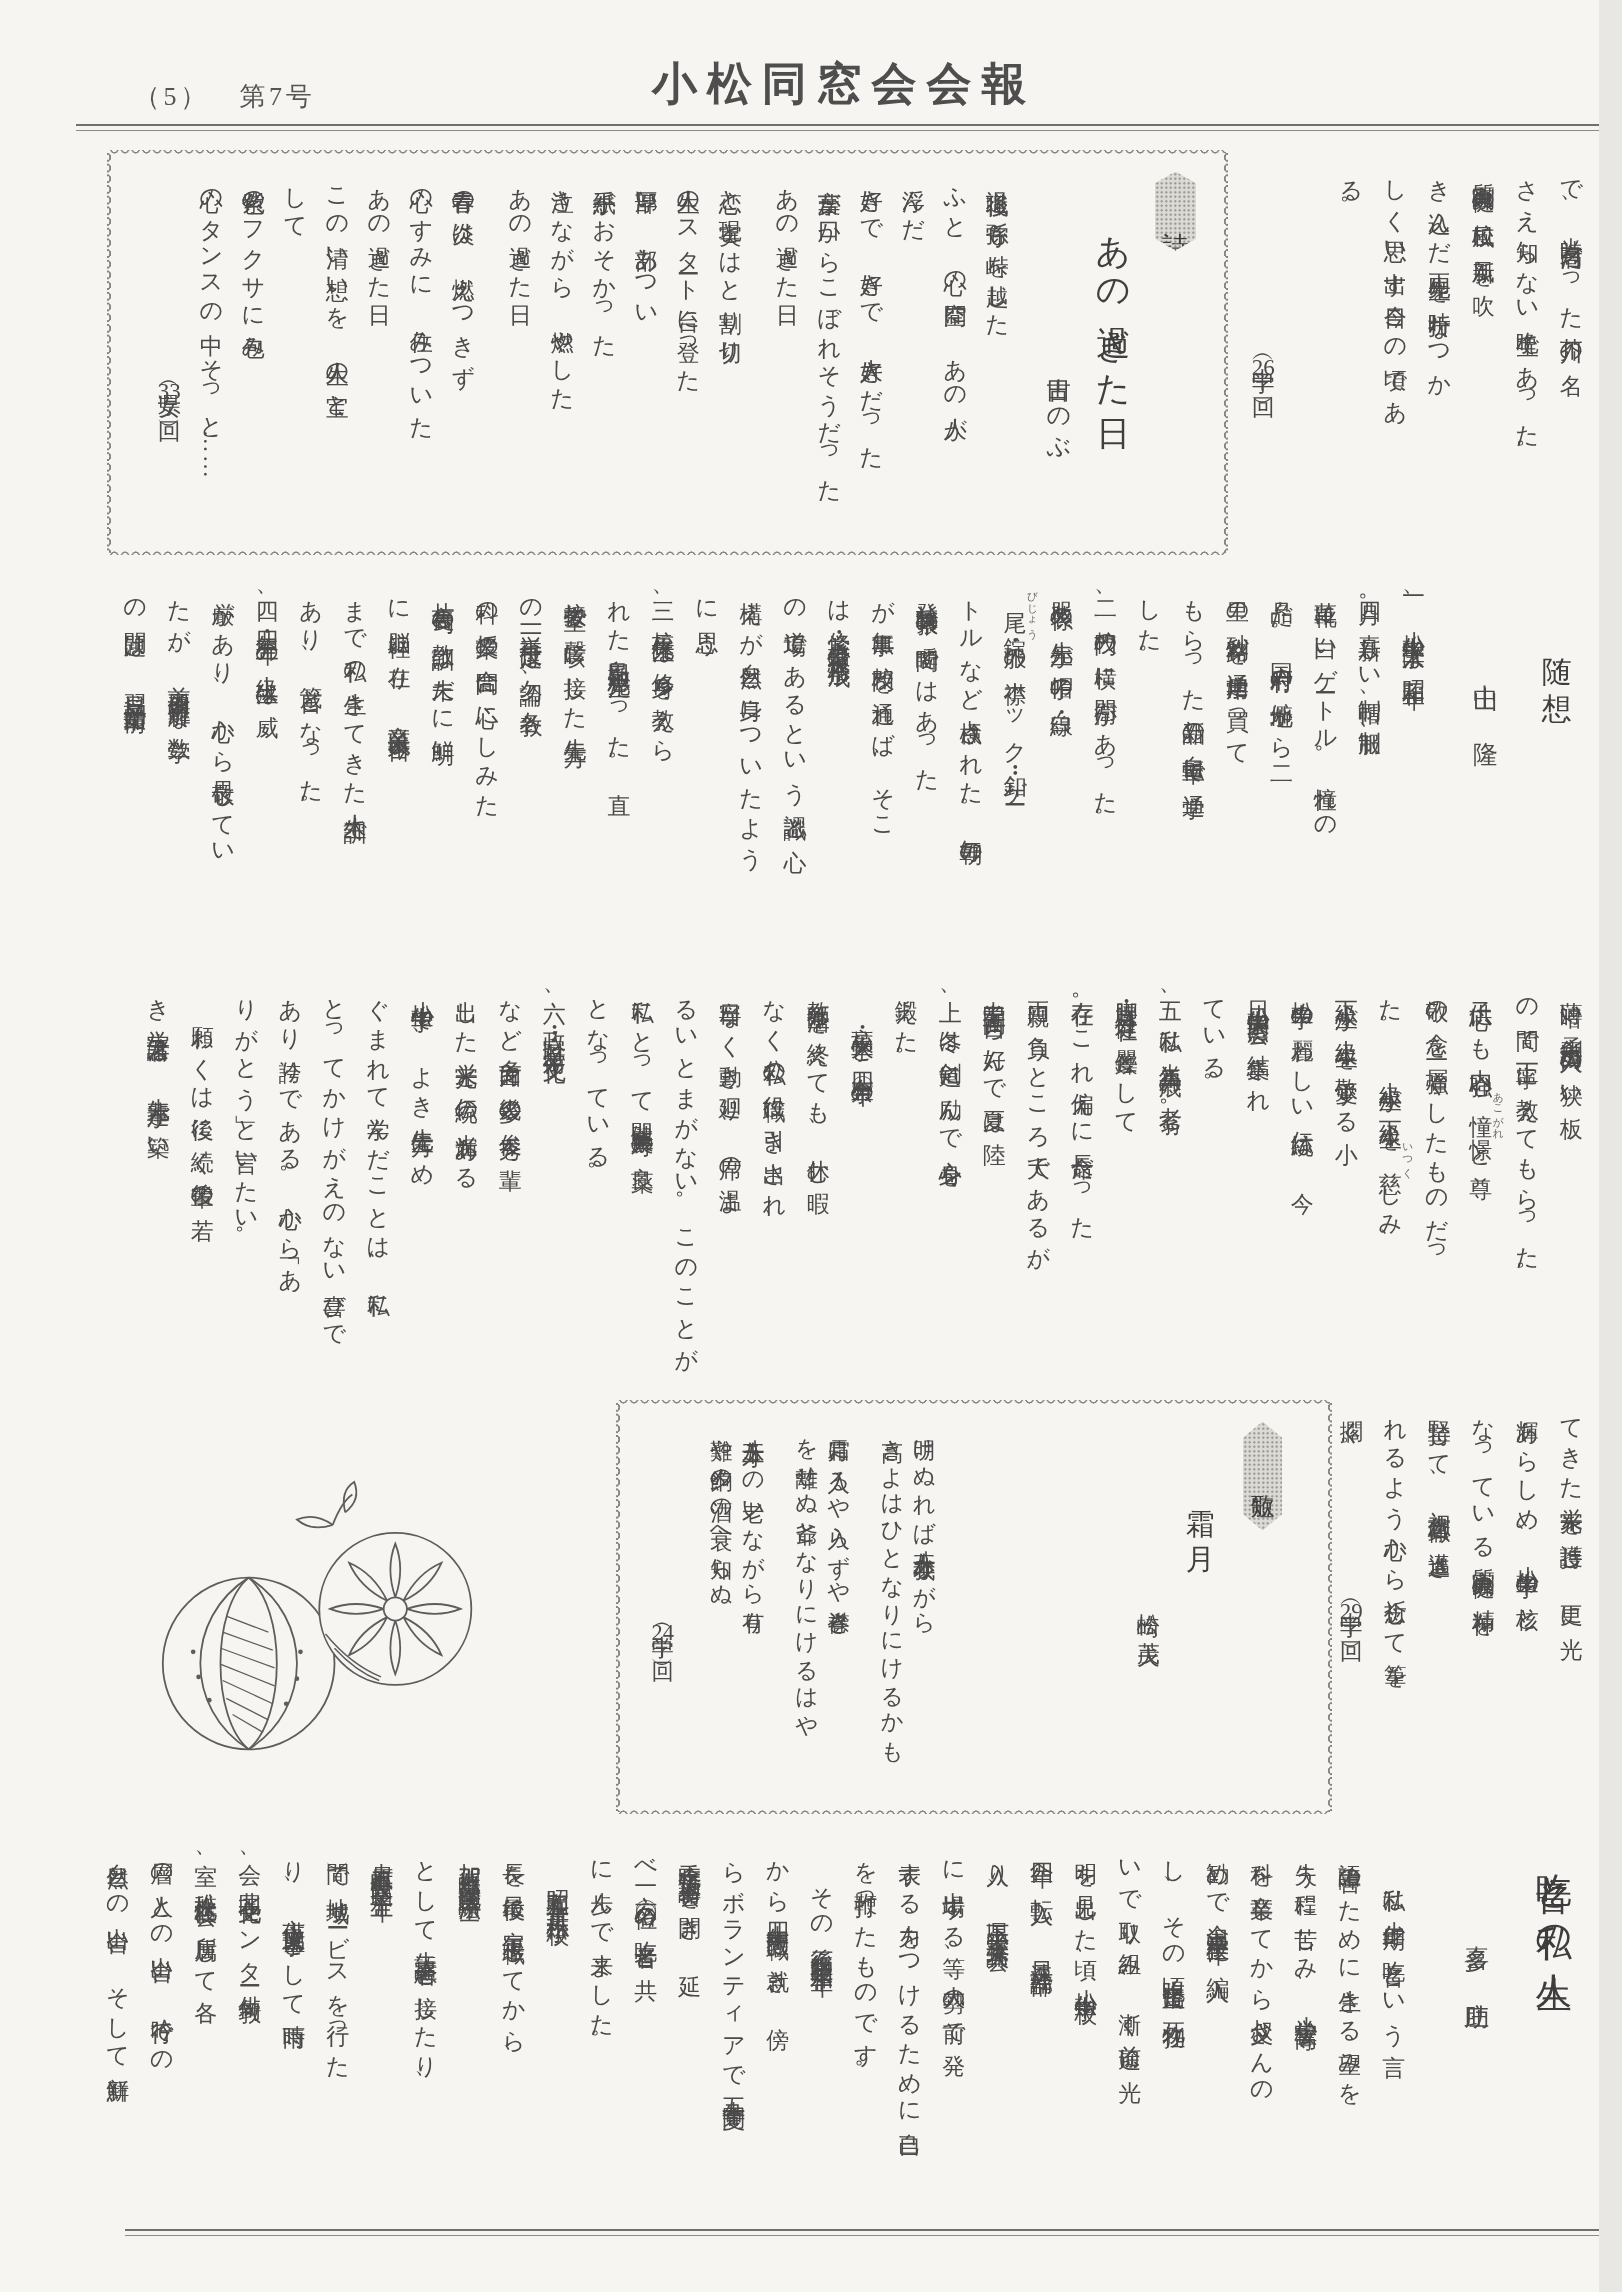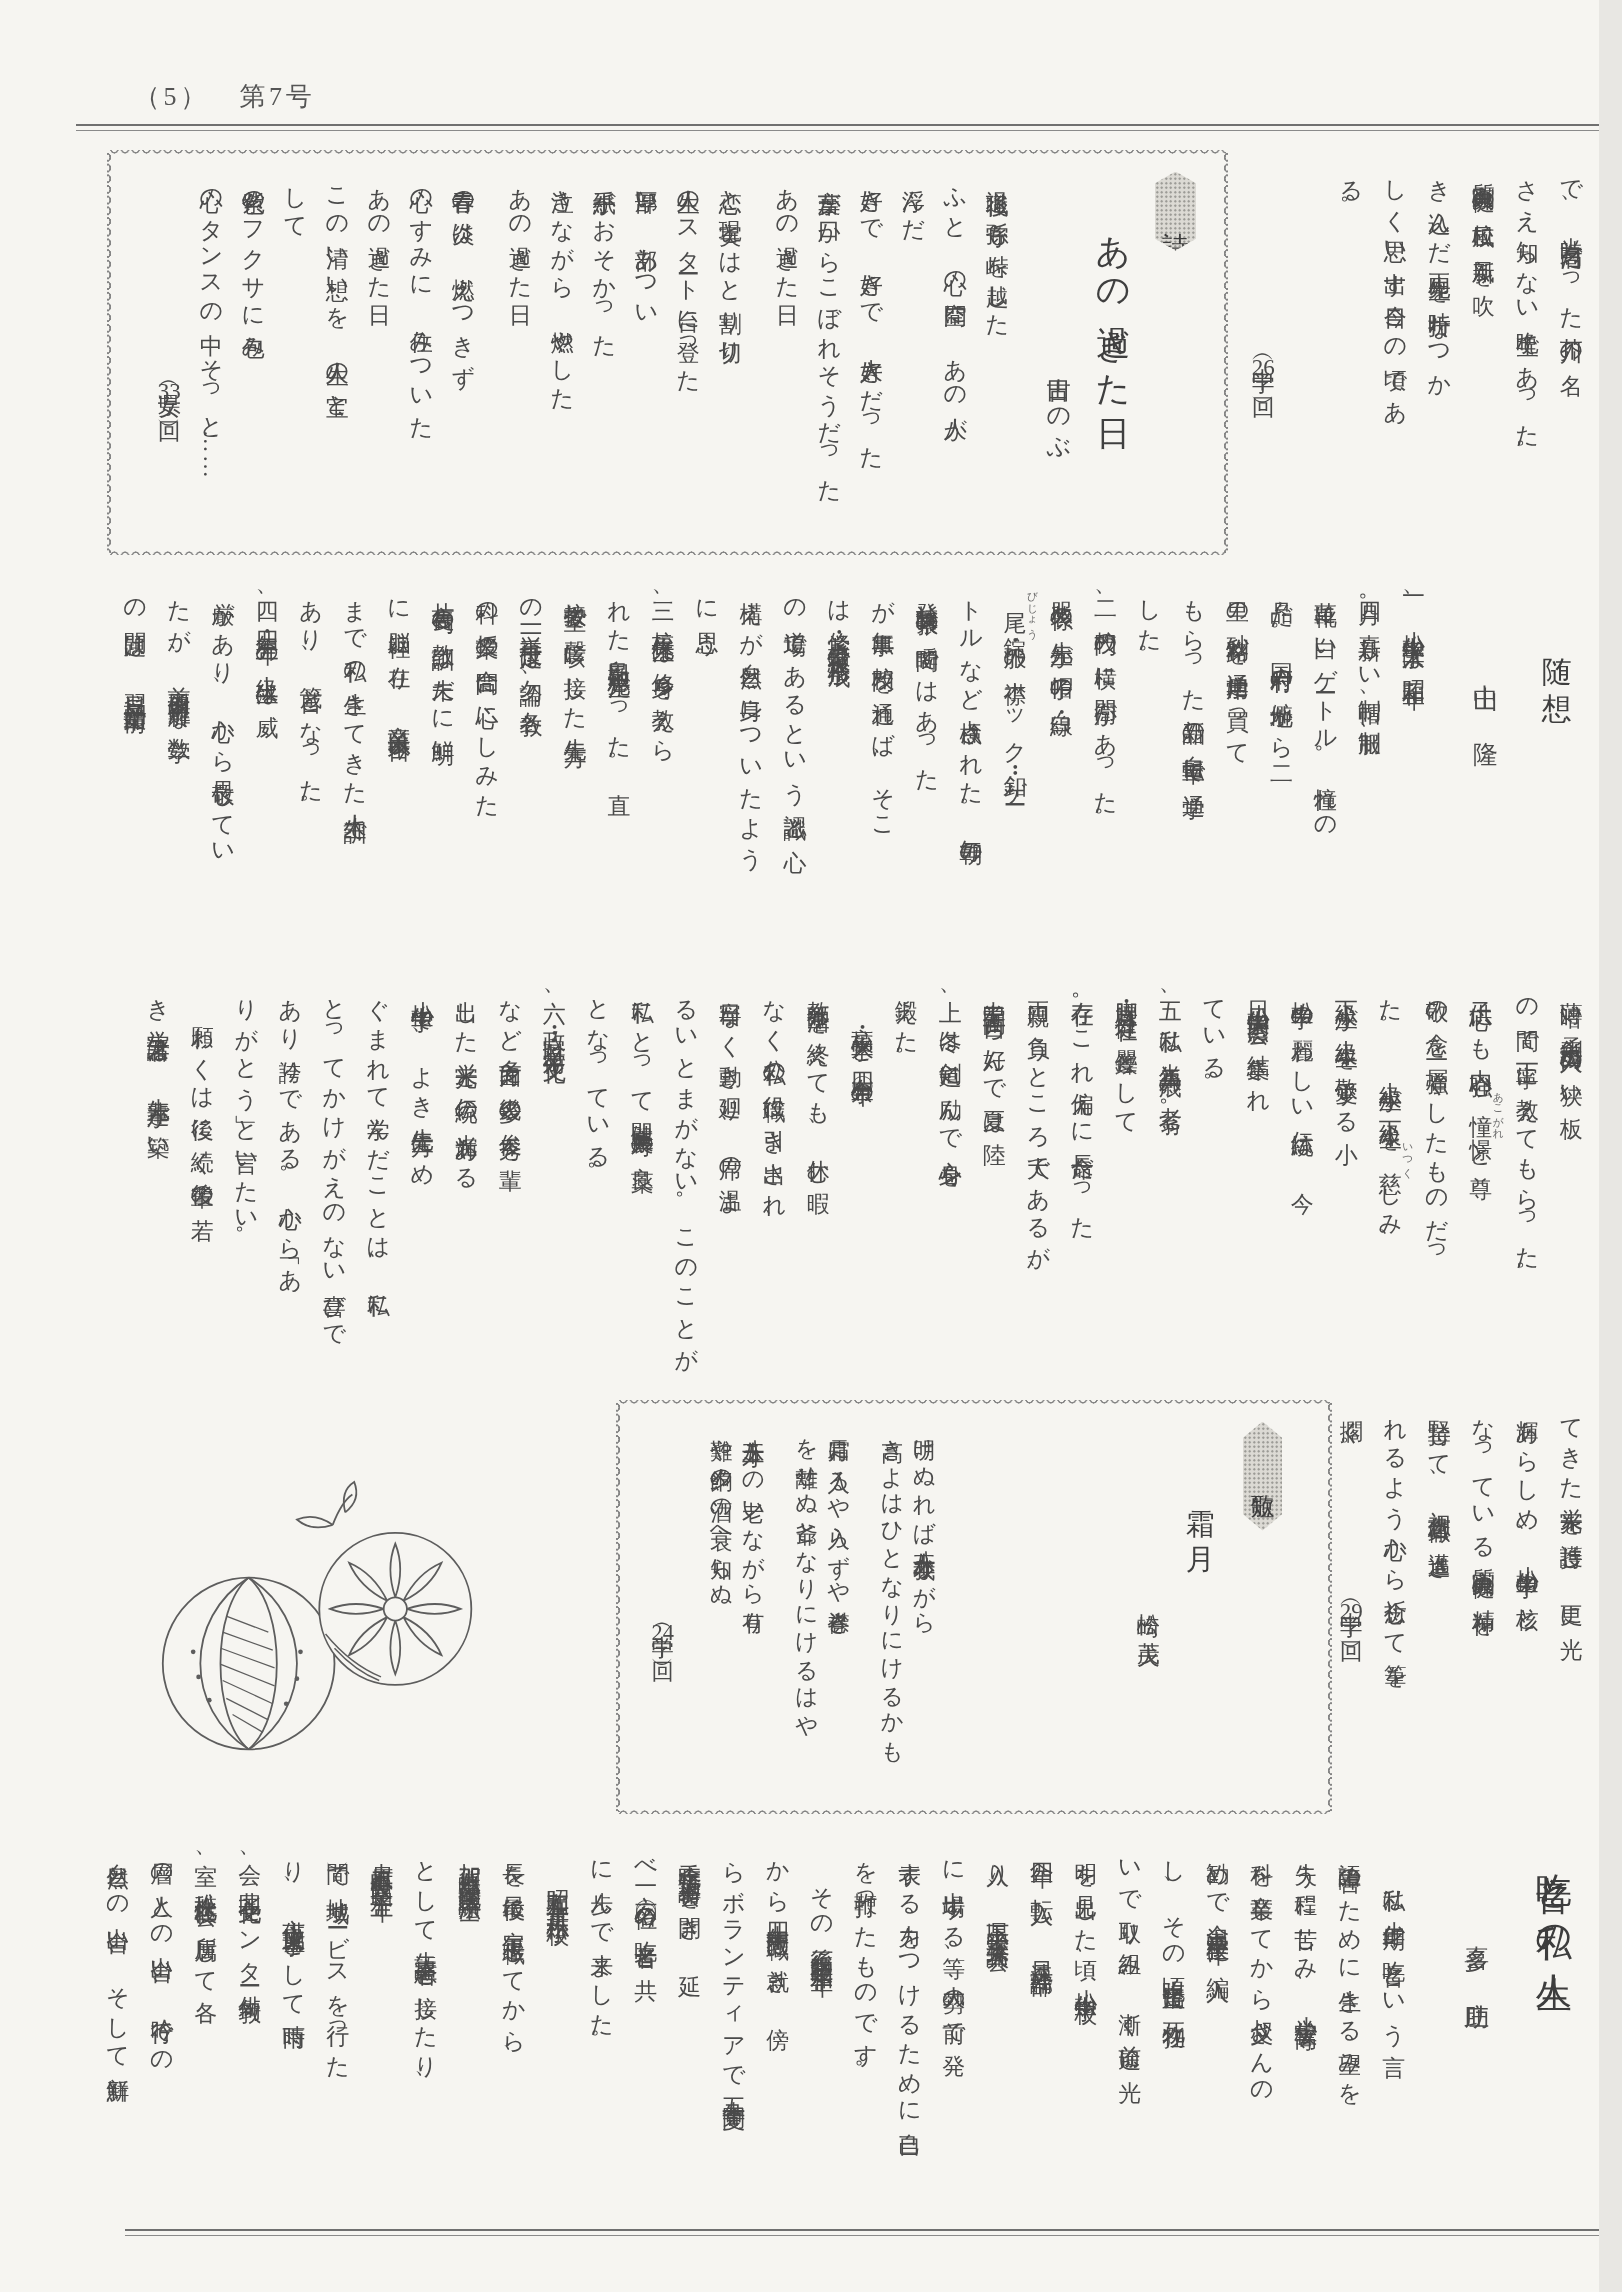--- a/index.html
+++ b/index.html
@@ -64,20 +64,21 @@
   .a-stutter{font-size:25px;letter-spacing:1.8px;line-height:50px;margin-block-end:36px;white-space:nowrap;}
   
   #temari{position:absolute;left:134px;top:1473px;}
 </style>
 </head>
 <body>
 
 <div class="page">
 
   <div class="hdr-issue">（<span class="tcy">5</span>）　第<span class="tcy">7</span>号</div>
+  <div class="hdr-title">小松同窓会会報</div>
   <div class="dbl rule-top"></div>
 
   <div class="vband" id="prevcols">
     <div class="list"><div class="col">で、当時高名だった芥川の名</div><div class="col">さえ知らない晩生であった。</div><div class="col">質実剛健の校風に新風を吹</div><div class="col">き込んだ両先生を時折なつか</div><div class="col">しく思い出す今日この頃であ</div><div class="col">る。</div><div class="col">　</div><div class="col">　　　　　　　（中学<span class="tcy">26</span>回）</div></div>
   </div>
 
   <div class="wbox" id="poembox">
     <div class="wv wv-t"></div>
     <div class="wv wv-b"></div>
     <div class="wv wv-l"></div>

